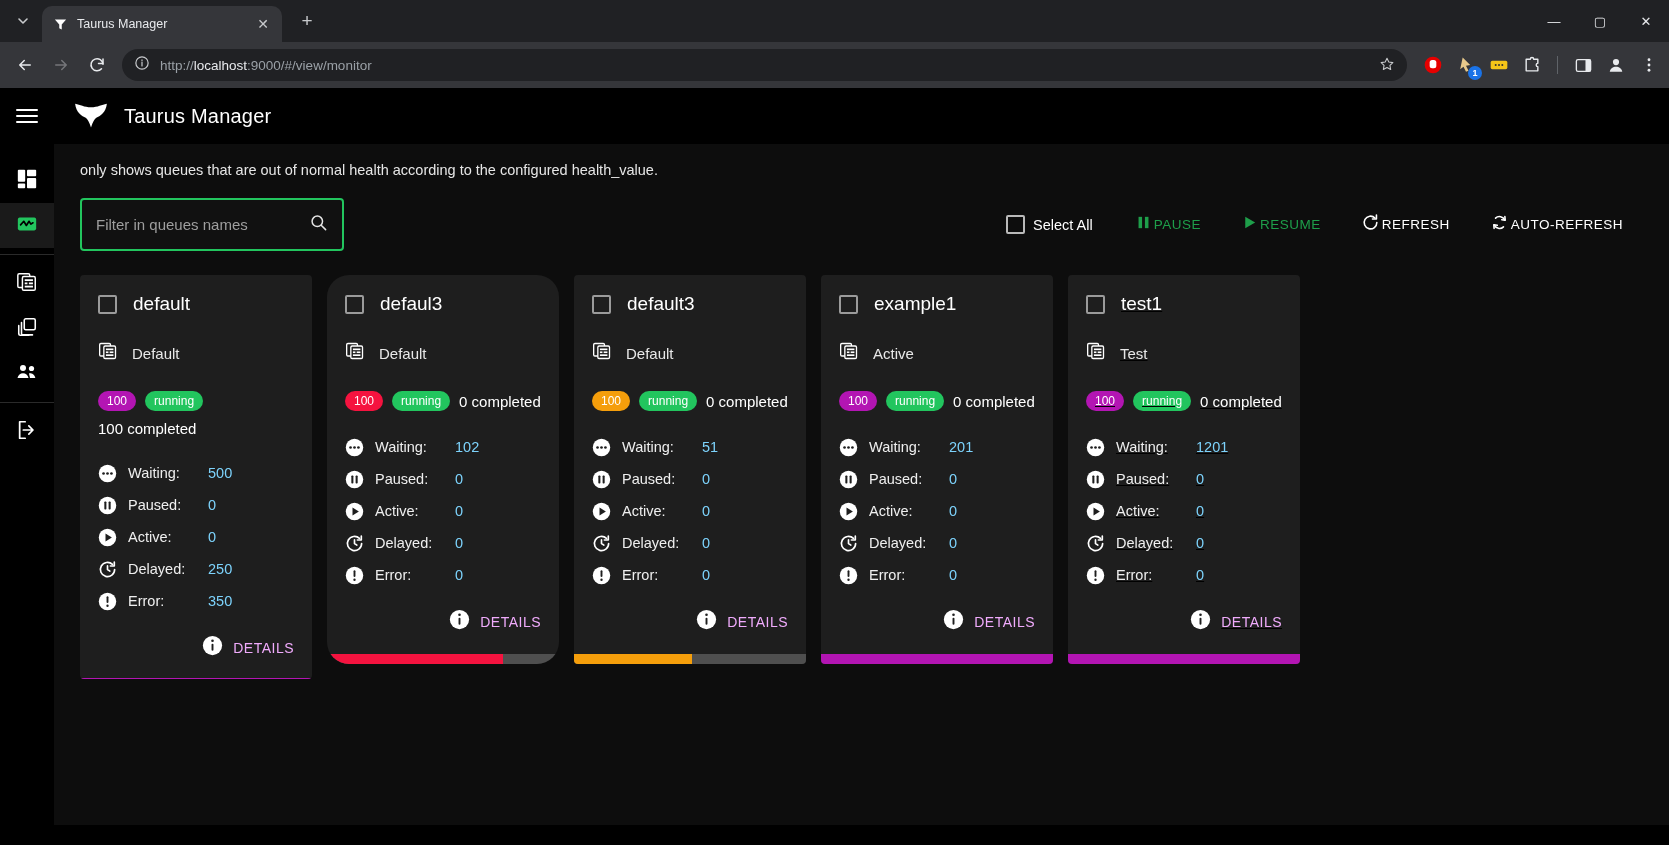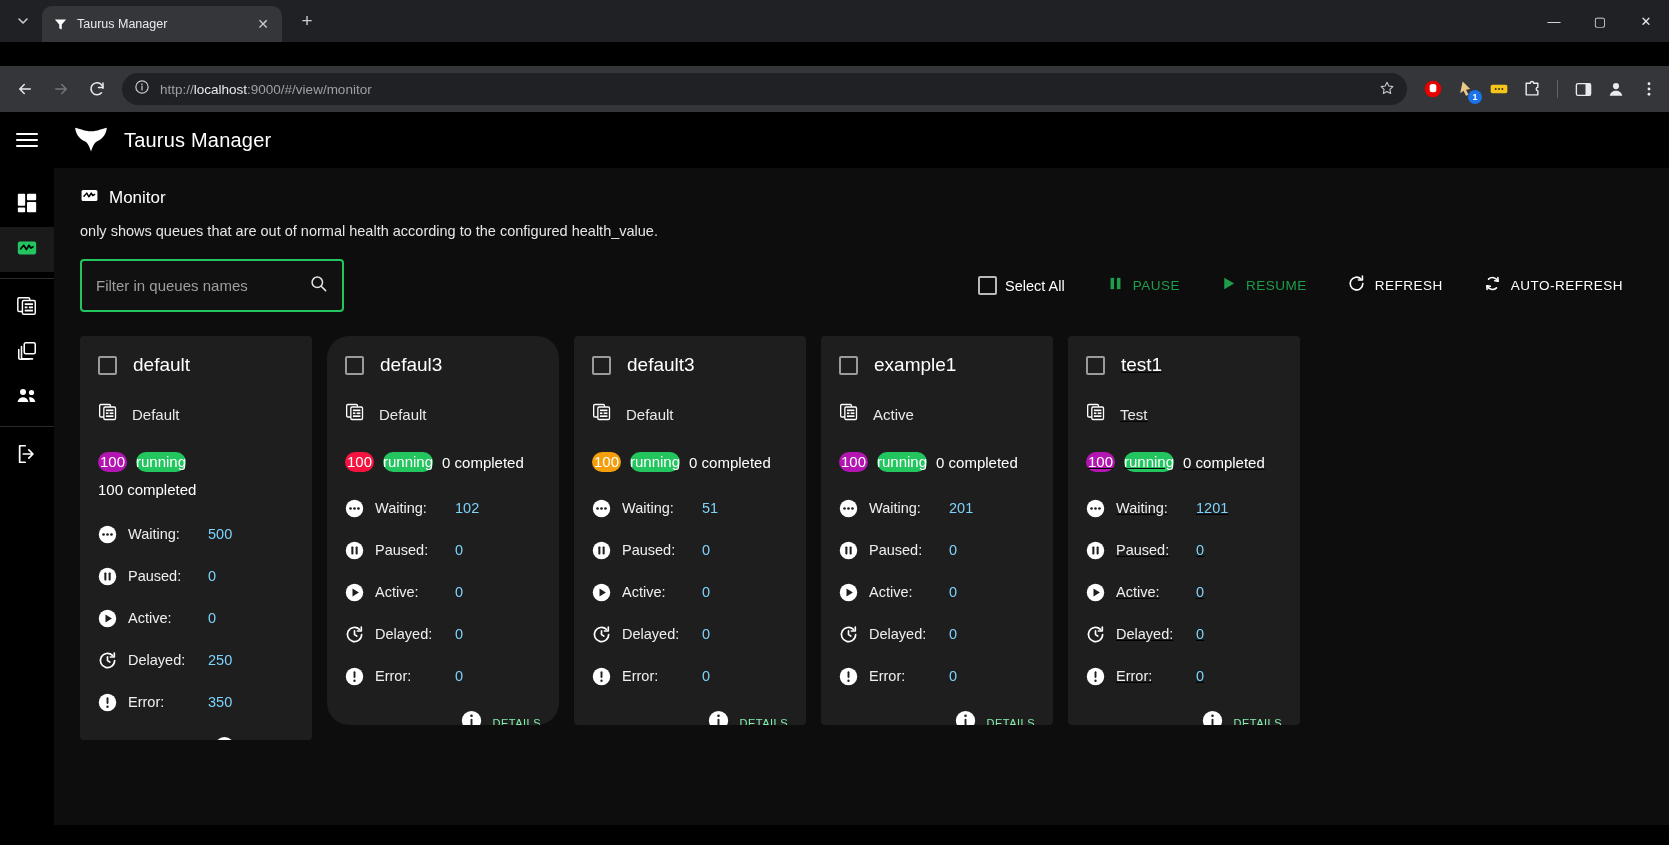--- a/index.html
+++ b/index.html
@@ -28,21 +28,21 @@
   }
   .tab-fav { width:16px; height:16px; display:flex; align-items:center; justify-content:center; }
   .tab-title { color:#e8eaed; font-size:12.5px; flex:1; white-space:nowrap; overflow:hidden; text-overflow:ellipsis; }
   .tab-close { color:#c8cacd; font-size:14px; width:18px; height:18px; display:flex; align-items:center; justify-content:center; border-radius:50%; }
   .tab-new { color:#c8cacd; font-size:19px; margin: 0 0 8px 12px; width:26px; height:26px; display:flex; align-items:center; justify-content:center; }
   .win-ctrl { position:absolute; right:0; top:0; height:42px; display:flex; align-items:center; }
   .win-btn { width:46px; height:42px; display:flex; align-items:center; justify-content:center; color:#e8eaed; font-size:13px; }
 
   .omnibar {
     height: 46px; background:#35363a; display:flex; align-items:center;
-    padding: 16px 8px; gap: 2px; flex: 0 0 46px; margin-top: 24px;
+    padding: 16px 8px; gap: 2px; flex: 0 0 46px;
   }
   .nav-btn { width:34px; height:34px; display:flex; align-items:center; justify-content:center; color:#e8eaed; border-radius:50%; }
   .nav-btn.dim { color:#75767a; }
   .urlbox {
     flex:1; height:32px; background:#202124; border-radius:16px;
     display:flex; align-items:center; padding: 0 12px; gap:10px; margin: 0 6px;
   }
   .url-text { font-size:13.5px; color:#9aa0a6; white-space:nowrap; }
   .url-text b { color:#e8eaed; font-weight:400; }
   .star { margin-left:auto; color:#c8cacd; font-size:15px; }
@@ -94,54 +94,54 @@
     color:#e4e4e4; font-size:15px; font-family:"Liberation Sans", sans-serif;
   }
   .searchbox input::placeholder { color:#9e9e9e; }
 
   .tb-right { margin-left:auto; display:flex; align-items:center; gap:0; }
   .tb-item { display:flex; align-items:center; gap:8px; padding: 0 22px; white-space:nowrap; }
   .cbox {
     width:19px; height:19px; border:2px solid #b9b9b9; border-radius:2px; background:transparent;
   }
   .tb-label { color:#fff; font-size:14.5px; }
-  .tb-btn { display:flex; align-items:center; gap:9px; padding: 8px 20px; white-space:nowrap; }
+  .tb-btn { display:flex; align-items:center; gap:2px; padding: 8px 20px; white-space:nowrap; }
   .tb-btn .txt { font-size:13.5px; letter-spacing:.5px; }
   .green { color:#1e9e4a; }
   .white { color:#fff; }
 
   
   .cards { display:flex; gap: 15px; align-items:flex-start; }
   .card {
     width: 232px; background:#1e1e1e; border-radius: 4px;
     display:flex; flex-direction:column; position:relative; overflow:hidden;
     padding: 18px 18px 0 18px;
   }
   .card-head { display:flex; align-items:center; gap:16px; margin-bottom: 26px; }
   .card-cbox { width:19px; height:19px; border:2px solid #9b9b9b; border-radius:2px; }
   .card-name { color:#fff; font-size:19px; }
   .card-type { display:flex; align-items:center; gap:14px; margin-bottom: 26px; }
   .card-type .lbl { color:#e8e8e8; font-size:15px; }
 
   .badges { display:flex; align-items:center; gap:9px; flex-wrap:wrap; margin-bottom: 24px; }
   .pill {
-    border-radius:11px; padding: 2px 0; font-size:15px; color:#fff; line-height:16px;
+    border-radius:11px; padding: 2px 9px; font-size:12px; color:#fff; line-height:16px;
   }
   .pill.count { min-width:29px; text-align:center; }
   .pill.running { background:#22c55e; }
   .completed { color:#fff; font-size:15px; }
 
-  .stats { display:flex; flex-direction:column; gap: 18px; margin-bottom: 14px; }
+  .stats { display:flex; flex-direction:column; gap: 8px; margin-bottom: 14px; }
   .stat { display:flex; align-items:center; height:24px; }
   .stat .ico { width:30px; display:flex; align-items:center; }
   .stat .k { color:#efefef; font-size:14.5px; width: 80px; }
   .stat .v { color:#7dd3fc; font-size:14.5px; }
 
   .details-row { display:flex; justify-content:flex-end; align-items:center; gap:10px; padding: 8px 0 18px 0; }
-  .details-row .txt { color:#86efac; font-size:11px; letter-spacing:.5px; }
+  .details-row .txt { color:#f0abfc; font-size:14px; letter-spacing:.5px; }
 
   .progress {
     height: 10px; background:#4f4f4f; width: calc(100% + 36px);
     margin-left:-18px; margin-top:auto;
   }
   .progress .fill { height:100%; }
   .progress.full .fill { width:100%; }
 </style>
 </head>
 <body>
@@ -326,29 +326,20 @@
             <svg width="22" height="22" viewBox="0 0 24 24">
                 <path d="M10 3H4v18h6" stroke="#fff" stroke-width="1.9" fill="none" stroke-linecap="round" stroke-linejoin="round"></path>
                 <path d="M14 7.5l4.5 4.5L14 16.5M8 12h10" stroke="#fff" stroke-width="1.9" fill="none" stroke-linecap="round" stroke-linejoin="round"></path>
               </svg>
           </span>
         </div>
       </div>
 
       <div class="content">
 
-        <div class="page-head">
-          <span>
-            <svg width="19" height="19" viewBox="0 0 24 24">
-                <rect x="2" y="5" width="20" height="14" rx="2" fill="#fff"></rect>
-                <path d="M5 13l3.5-4 2.8 4.6L14.2 9l2 3.2 2.3-1.5" stroke="#000" stroke-width="1.9" fill="none" stroke-linejoin="round" stroke-linecap="round"></path>
-              </svg>
-          </span>
-          <span class="page-title">Monitor</span>
-        </div>
 
         <div class="page-sub">only shows queues that are out of normal health according to the configured health_value.</div>
 
         <div class="toolbar">
           <div class="searchbox">
             <input type="text" placeholder="Filter in queues names" style="">
             <span>
               <svg width="19" height="19" viewBox="0 0 24 24">
                   <circle cx="10.5" cy="10.5" r="6.6" stroke="#e4e4e4" stroke-width="1.9" fill="none"></circle>
                   <path d="M15.4 15.4L21 21" stroke="#e4e4e4" stroke-width="1.9" stroke-linecap="round"></path>

